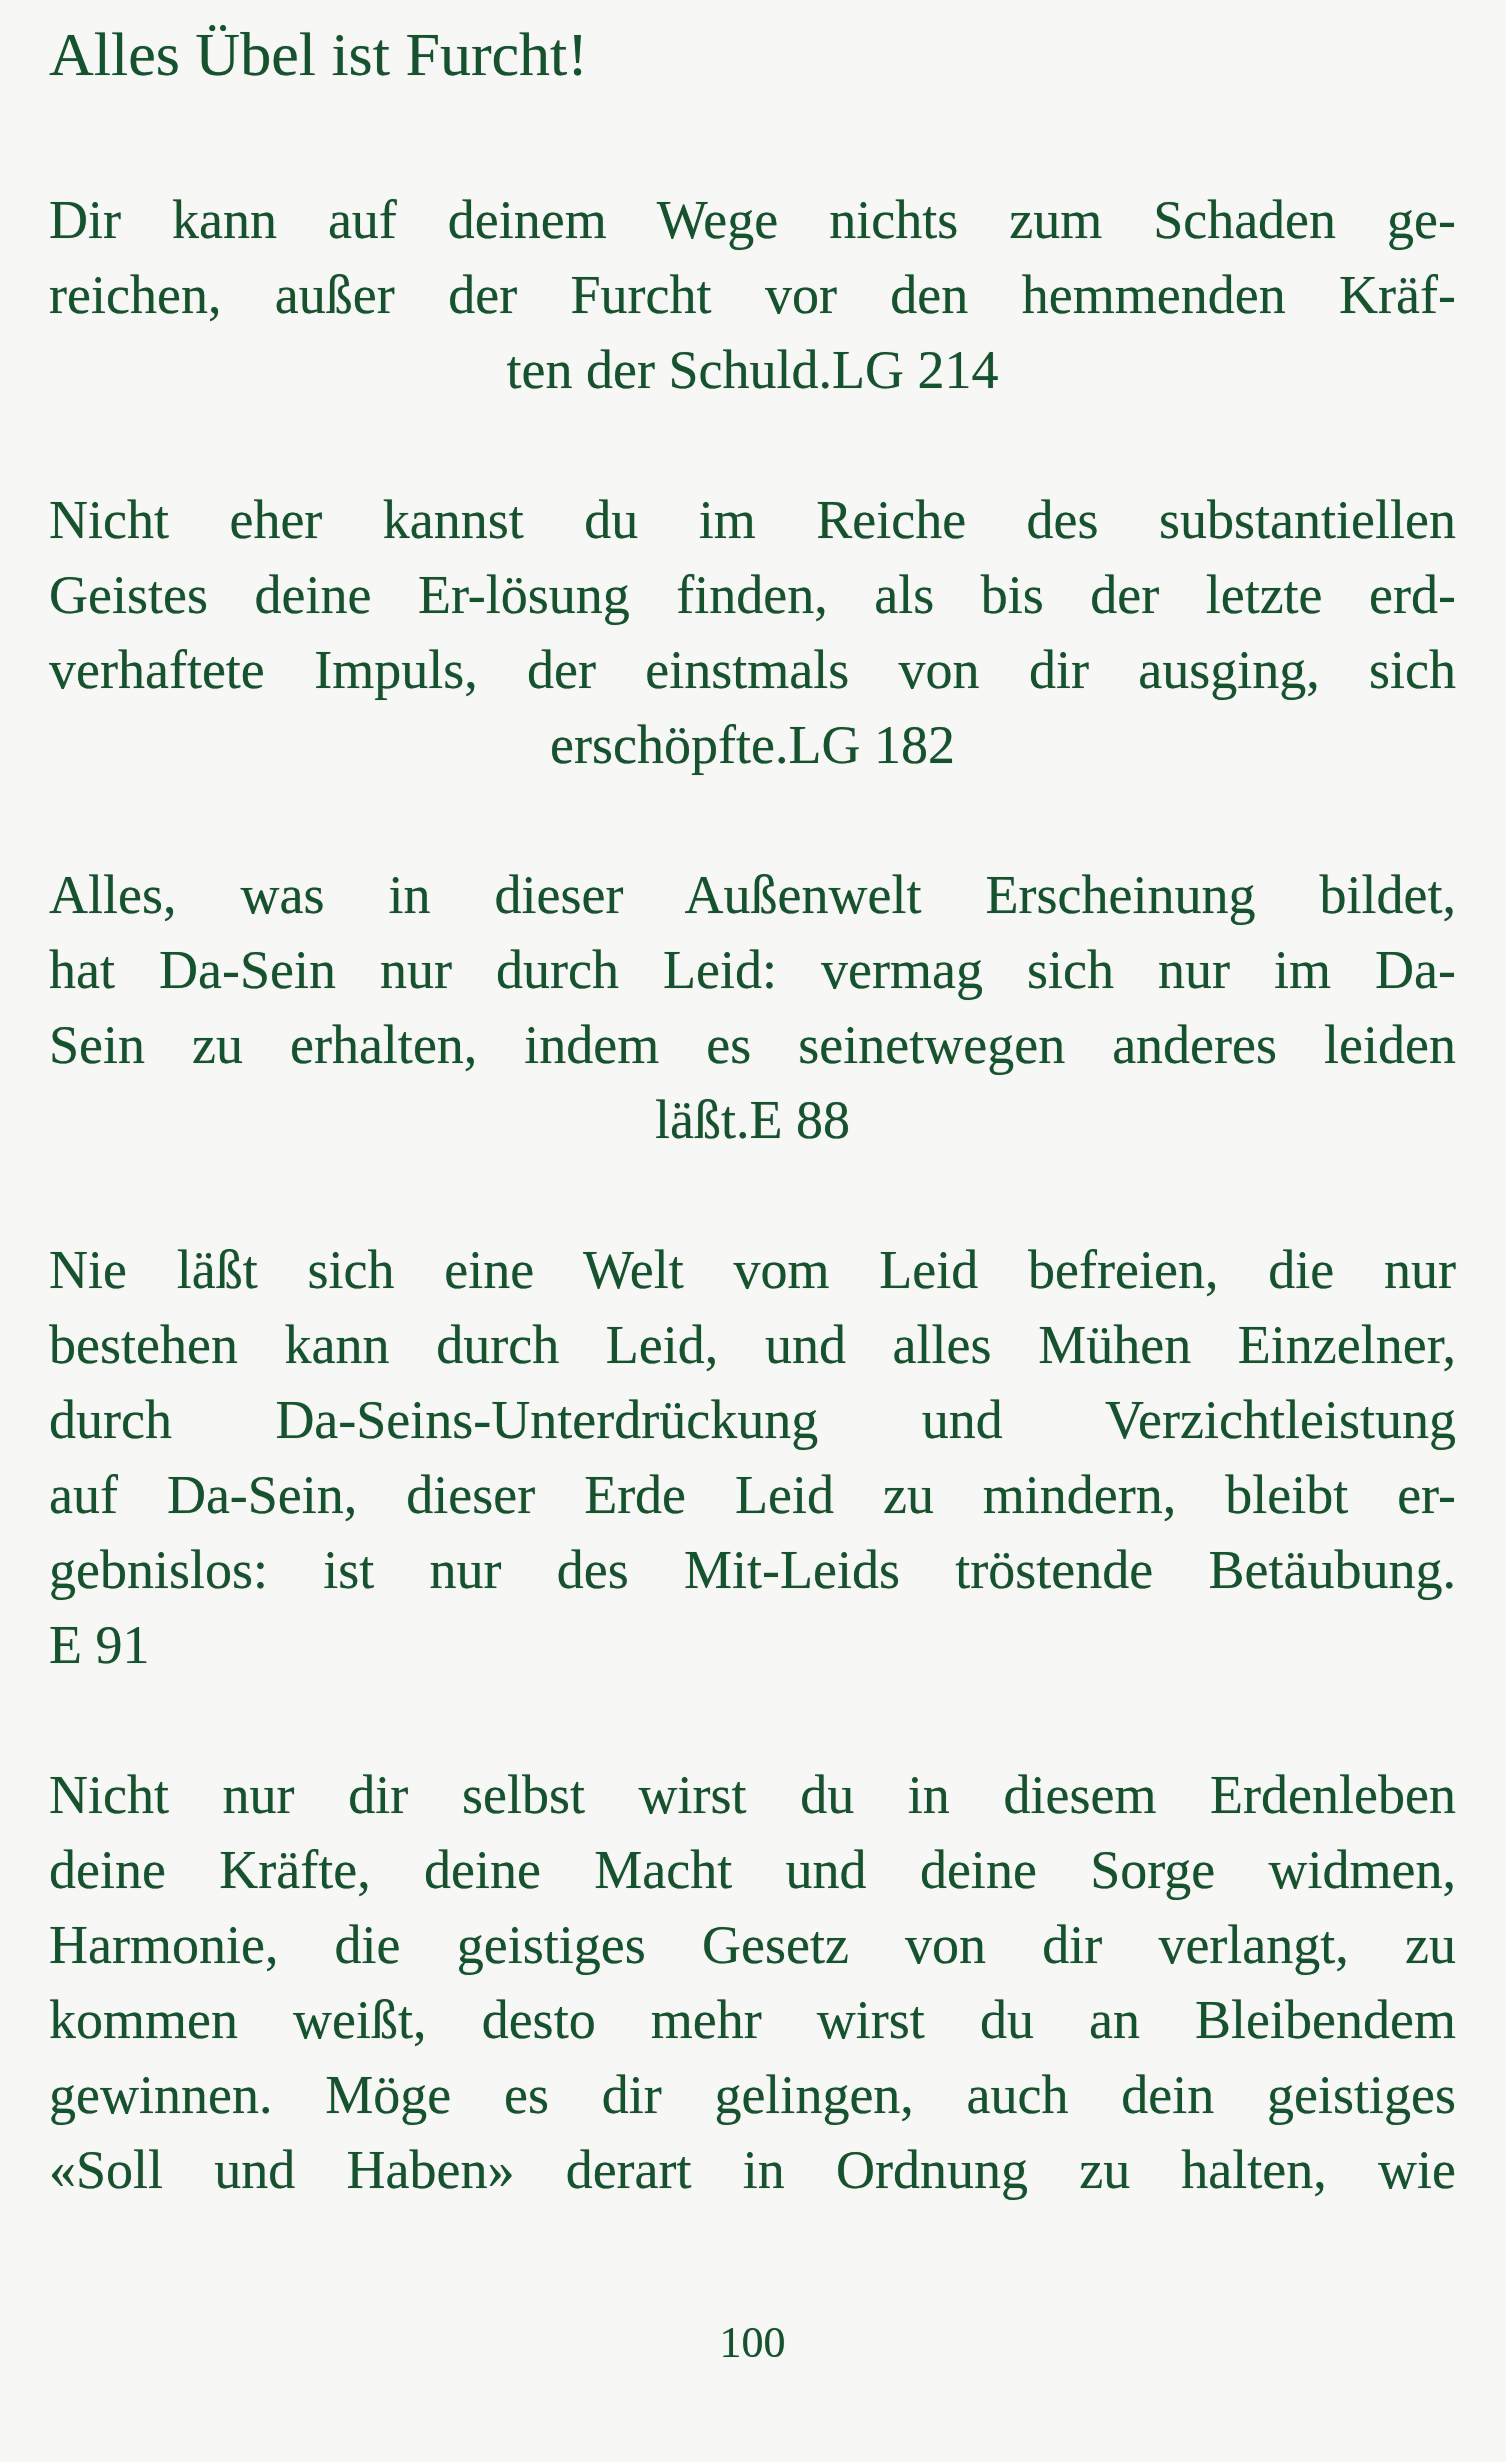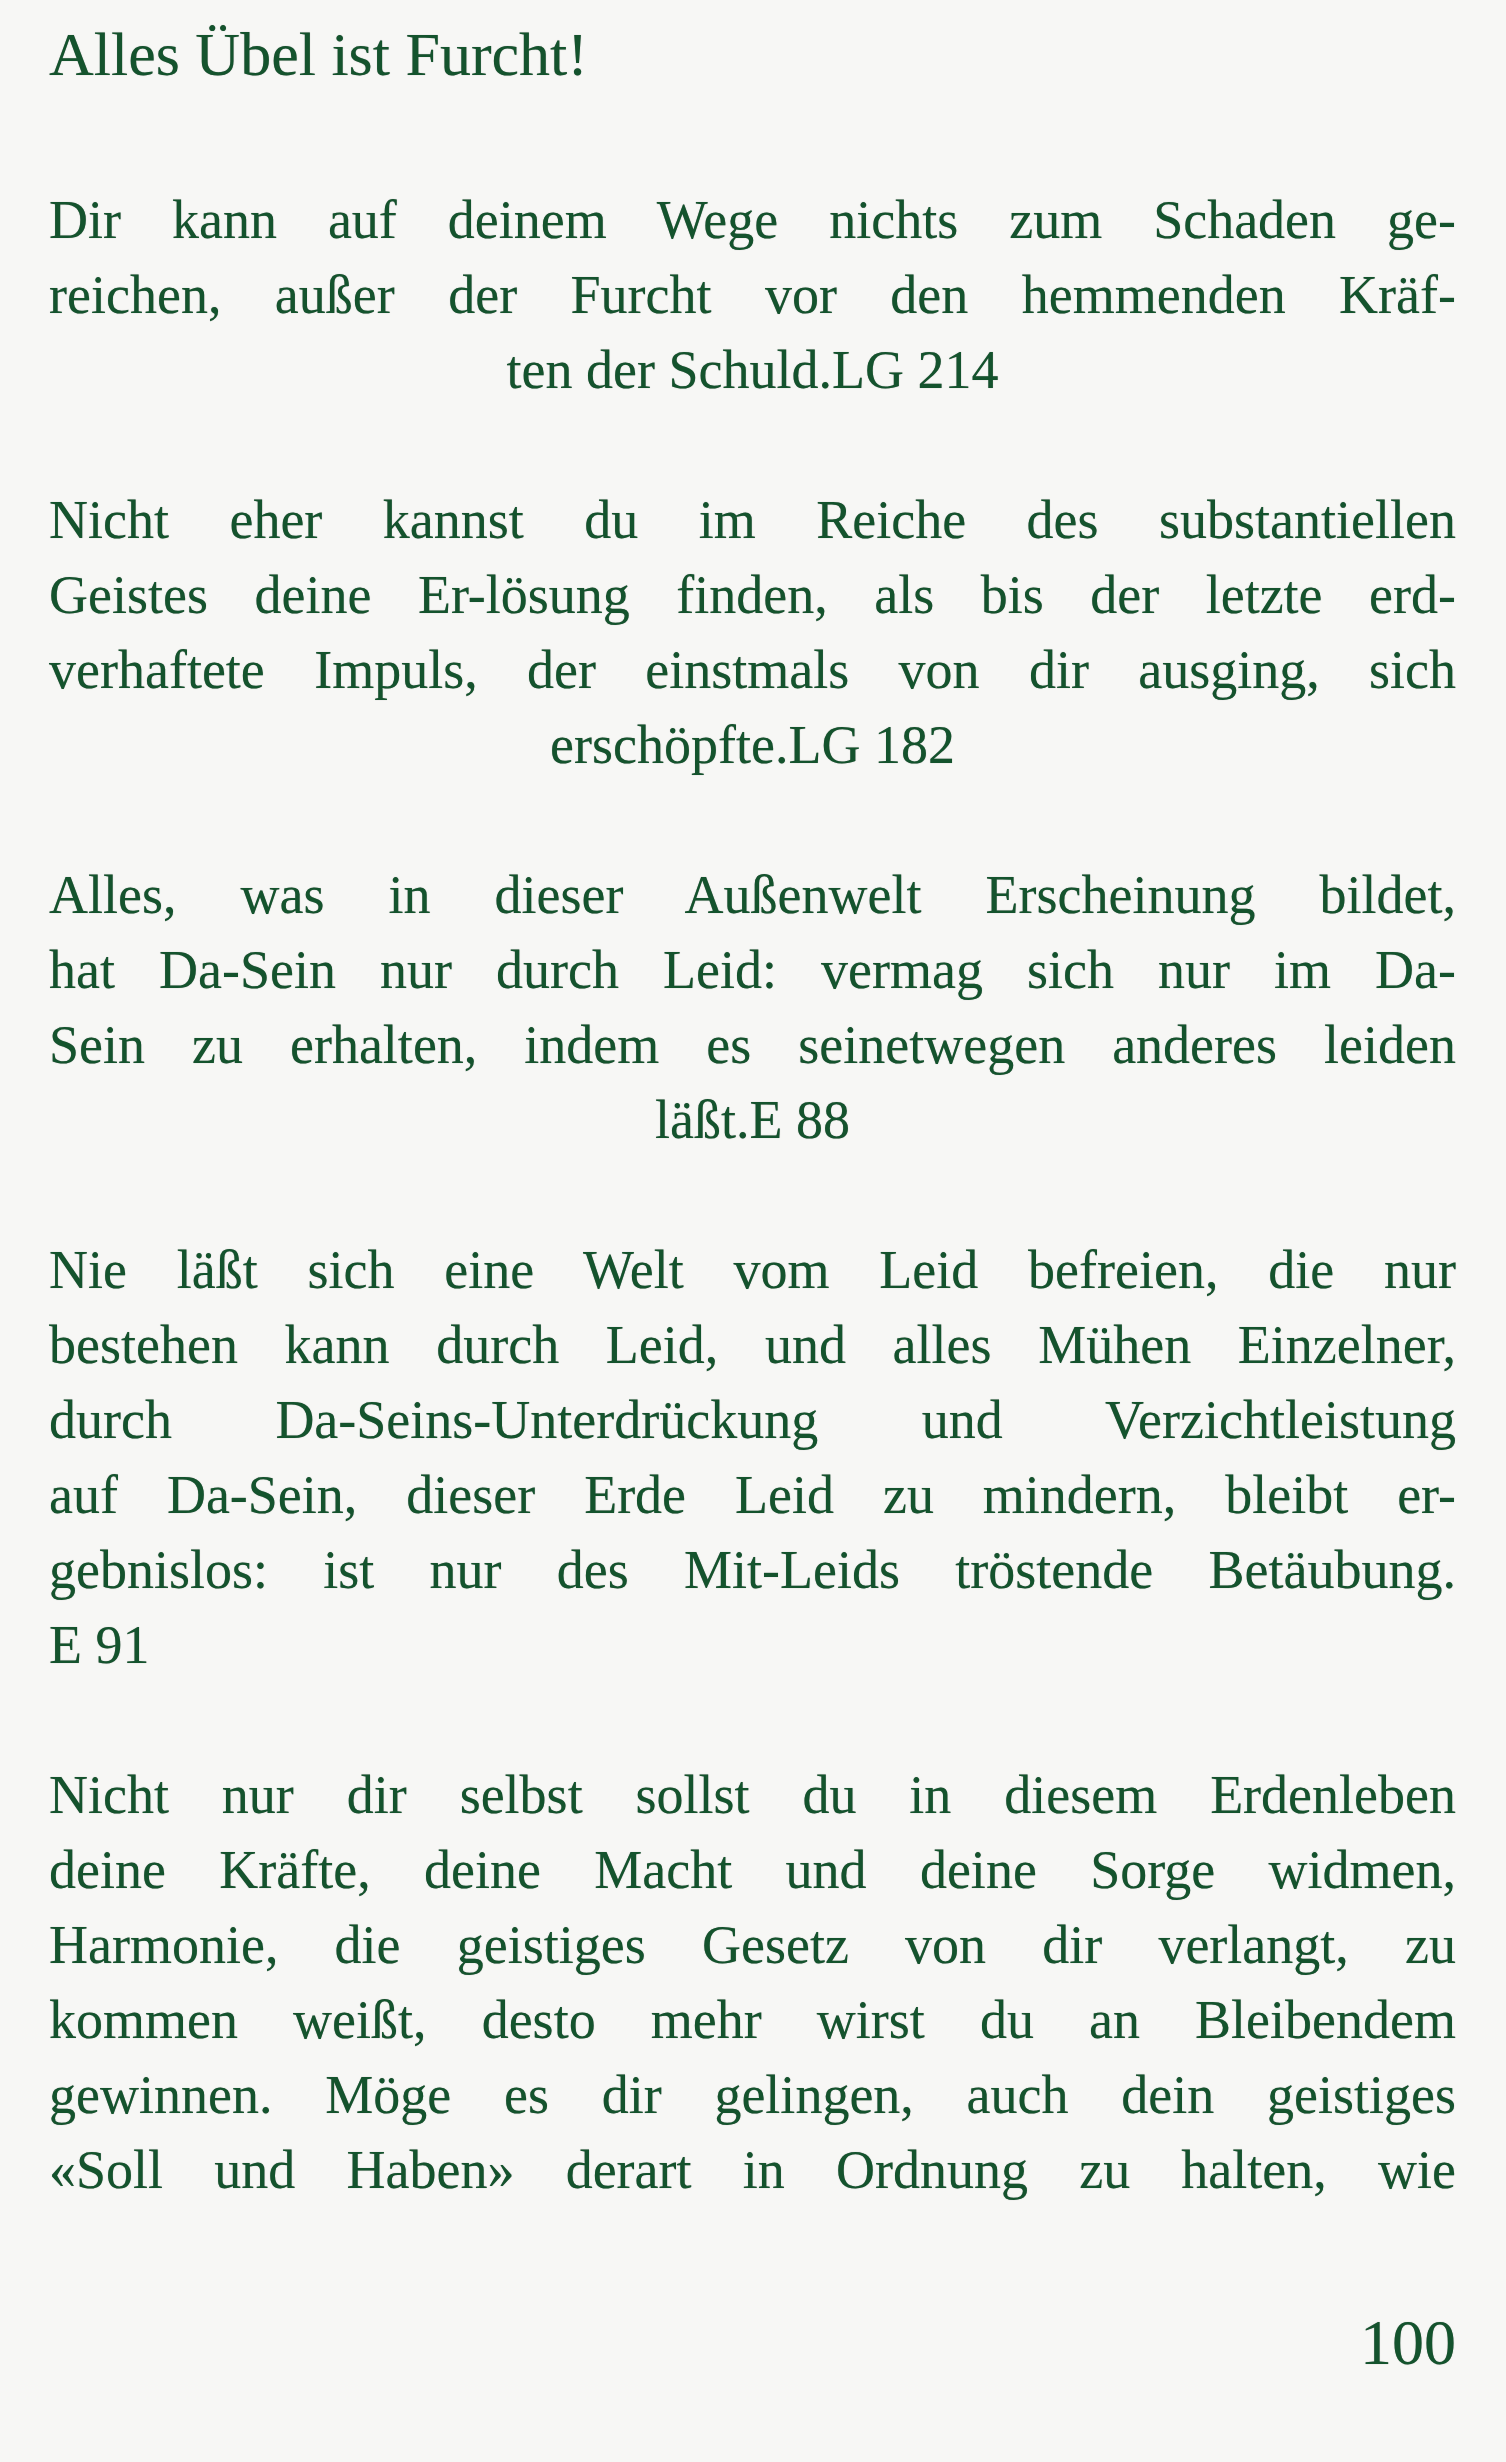--- a/index.html
+++ b/index.html
@@ -52,24 +52,24 @@
     align-items: baseline;
   }
   
   .line.refline {
     text-align: left;
   }
   .ref {
     white-space: nowrap;
   }
   .page-number {
-    font-size: 64px;
+    font-size: 44px;
     line-height: 75px;
     margin-top: 97px;
-    text-align: right;
+    text-align: center;
   }
 </style>
 </head>
 <body>
 
 <div class="page">
 
   <div class="running-header">
     <span>Alles Übel ist Furcht!</span>
   </div>
@@ -103,21 +103,21 @@
       </div>
       <div class="para">
         <div class="line just">Nie läßt sich eine Welt vom Leid befreien, die nur</div>
         <div class="line just">bestehen kann durch Leid, und alles Mühen Einzelner,</div>
         <div class="line just">durch Da-Seins-Unterdrückung und Verzichtleistung</div>
         <div class="line just">auf Da-Sein, dieser Erde Leid zu mindern, bleibt er-</div>
         <div class="line just">gebnislos: ist nur des Mit-Leids tröstende Betäubung.</div>
         <div class="line refline"><span class="ref">E 91</span></div>
       </div>
       <div class="para">
-        <div class="line just">Nicht nur dir selbst sollst du in diesem Erdenleben</div>
+        <div class="line just">Nicht nur dir selbst wirst du in diesem Erdenleben</div>
         <div class="line just">deine Kräfte, deine Macht und deine Sorge widmen,</div>
         <div class="line just">Harmonie, die geistiges Gesetz von dir verlangt, zu</div>
         <div class="line just">kommen weißt, desto mehr wirst du an Bleibendem</div>
         <div class="line just">gewinnen. Möge es dir gelingen, auch dein geistiges</div>
         <div class="line just">«Soll und Haben» derart in Ordnung zu halten, wie</div>
       </div>
     </div>
 
   <div class="page-number">100</div>
 

